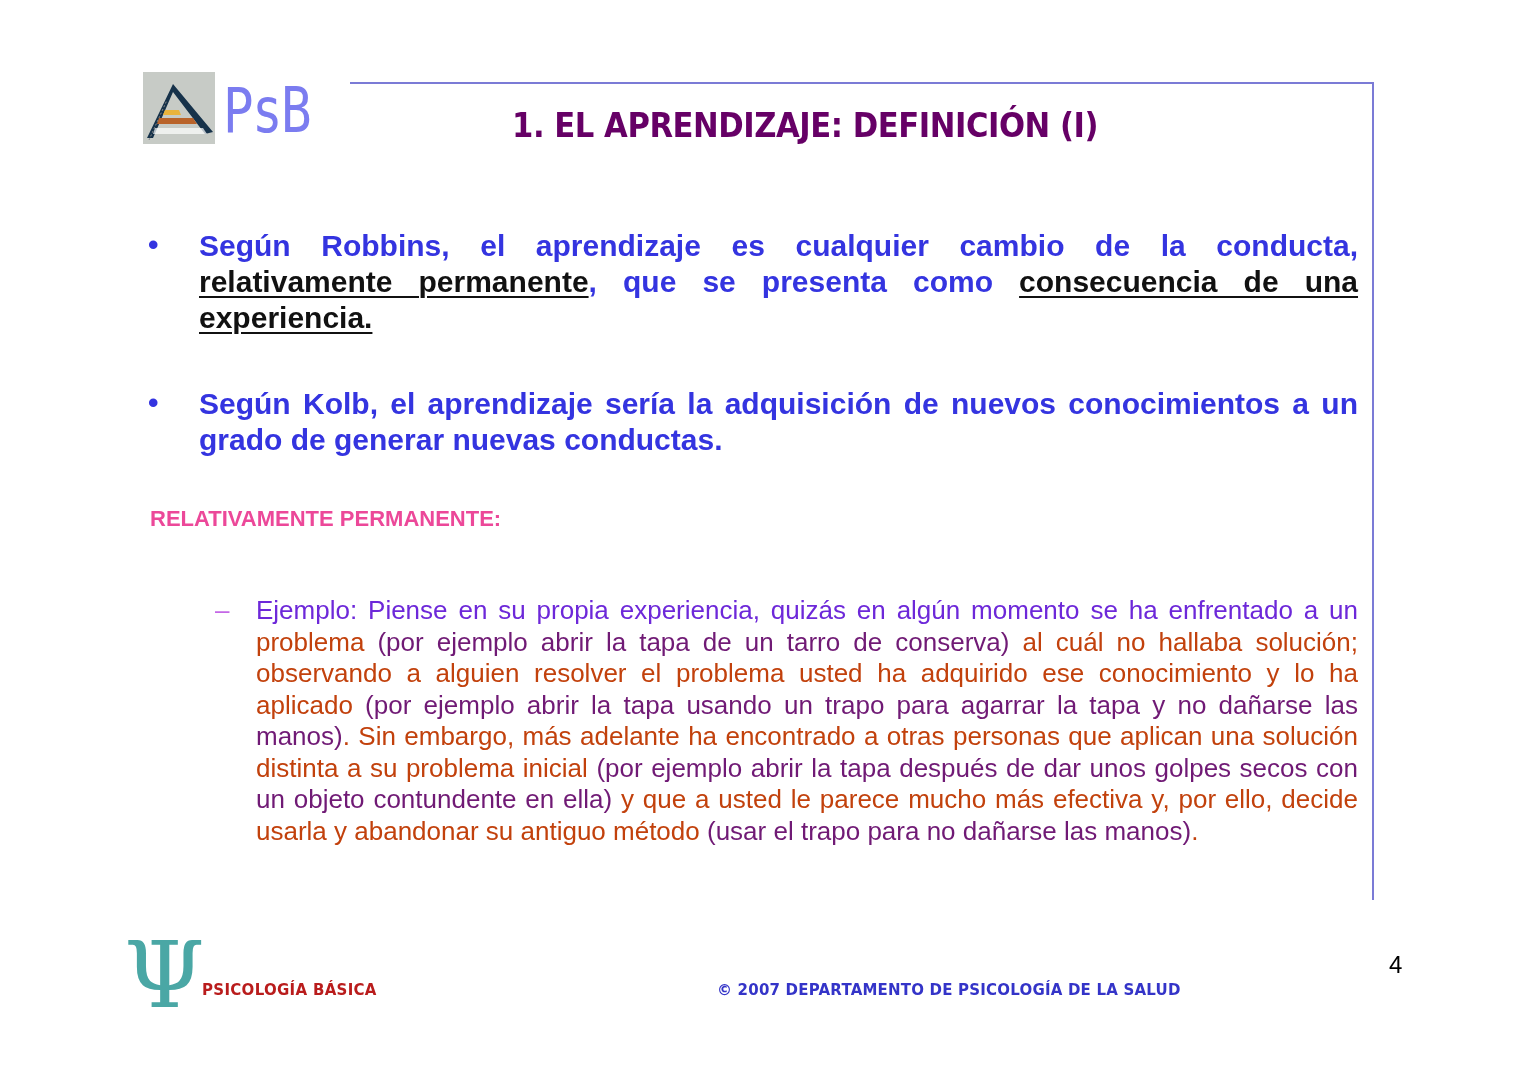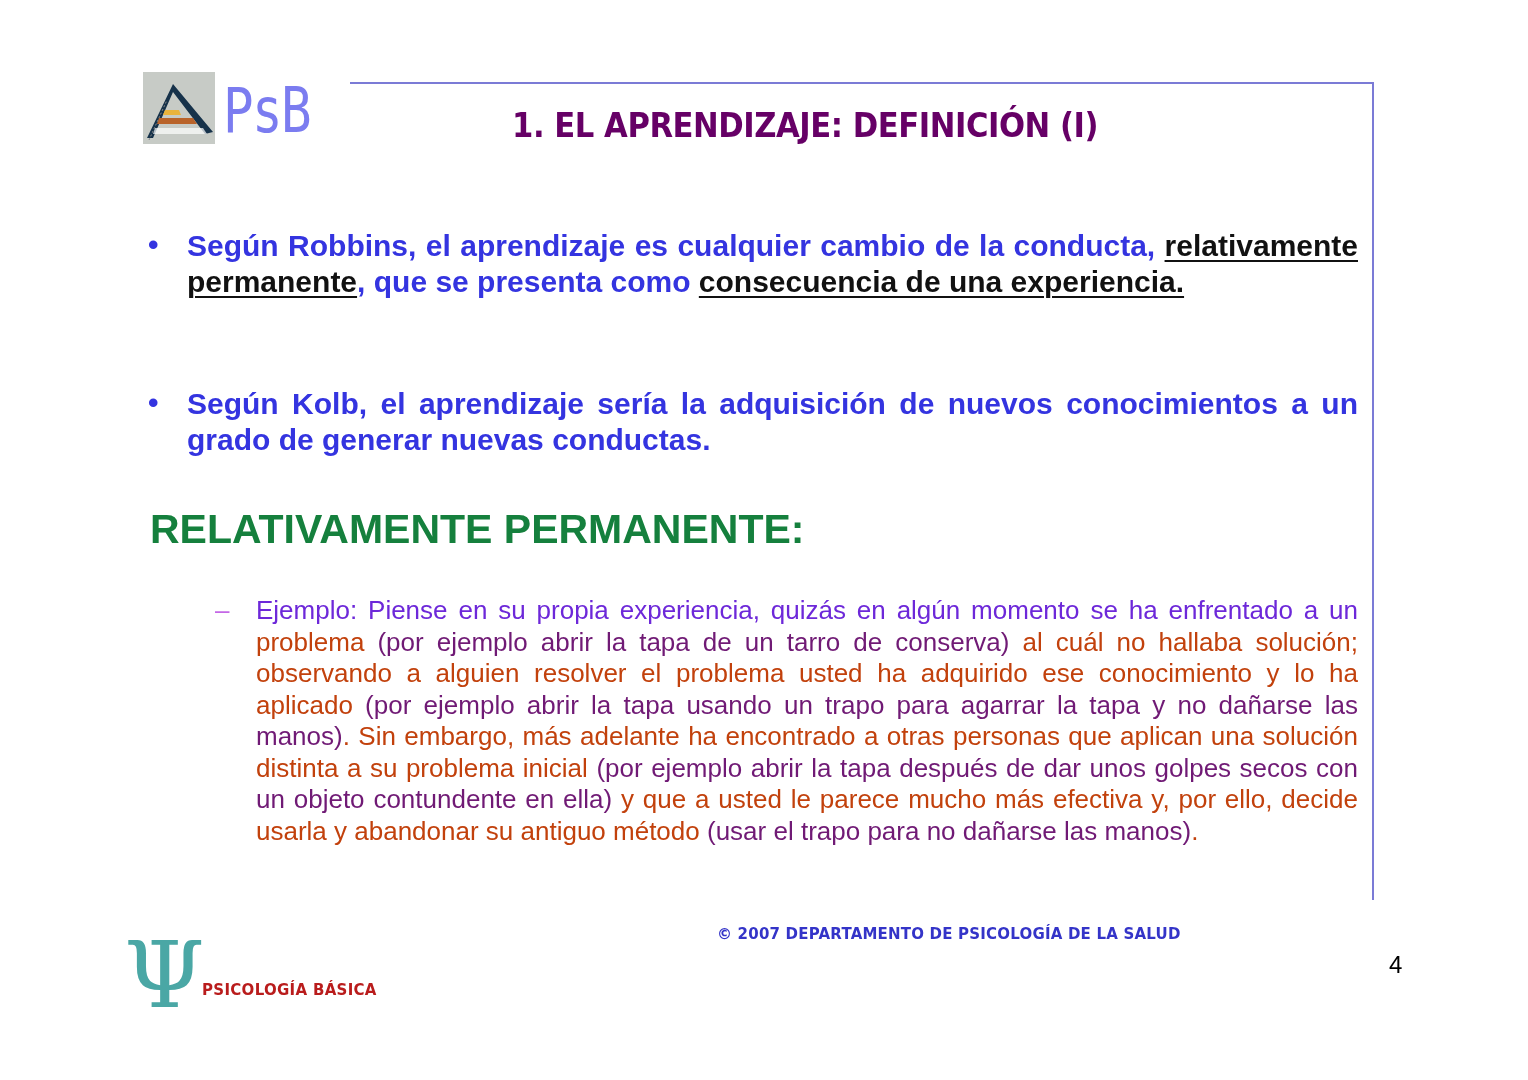--- a/index.html
+++ b/index.html
@@ -13,35 +13,35 @@
     .logo { position:absolute; left:143px; top:72px; width:200px; height:80px;padding-left:32px; }
     .logo-box { position:absolute; left:0; top:0; width:72px; height:72px; background:#c7cbc6; }
     .logo-text { position:absolute; left:80px; top:6px; font-family:"DejaVu Sans Mono", monospace;
       font-size:62px; color:#7b7cf0; letter-spacing:-2px; line-height:66px; transform:scaleX(0.82); transform-origin:left top; }
 
     .title { position:absolute; left:512px; top:106px; font-family:"DejaVu Sans", sans-serif; font-weight:bold;
       font-size:33px; color:#660066; letter-spacing:-0.5px; white-space:nowrap; transform:scaleX(0.93); transform-origin:left top; }
 
     .bullet-block { position:absolute; left:148px; width:1210px; }
     .bullet-dot { position:absolute; left:0; top:0; font-size:30px; color:#3434e0; font-weight:bold; }
-    .bullet-text { margin-left:39px; font-weight:bold; font-size:30px; line-height:36px; color:#3434e0; text-align:justify; }
+    .bullet-text { margin-left:51px; font-weight:bold; font-size:30px; line-height:36px; color:#3434e0; text-align:justify; }
     .ul-black { color:#111; text-decoration:underline; text-decoration-thickness:2px; text-underline-offset:4px; }
 
-    .heading { position:absolute; left:150px; top:506px; font-weight:bold; font-size:41px; color:#15803d; white-space:nowrap; }
+    .heading { position:absolute; left:150px; top:506px; font-weight:bold; font-size:22px; color:#ec4899; white-space:nowrap; }
 
     .example { position:absolute; left:215px; top:595px; width:1143px; }
     .dash { position:absolute; left:0; top:0; font-size:26px; color:#c467e6; }
     .ex-text { margin-left:41px; font-size:26px; line-height:31.5px; text-align:justify; color:#000; }
     .c-light { color:#6d28d9; }
     .c-purple { color:#701a75; }
     .c-black { color:#c2410c; }
 
     .psi { position:absolute; left:124px; top:936px; font-family:"DejaVu Serif", serif; font-size:92px; color:#4aa7a5; line-height:80px; }
     .foot-left { position:absolute; left:202px; top:981px; font-family:"DejaVu Sans", sans-serif; font-weight:bold; font-size:15px; color:#b91c1c; letter-spacing:0.3px; }
-    .foot-center { position:absolute; left:717px; top:925px; font-family:"DejaVu Sans", sans-serif; font-weight:bold; font-size:15px; color:#3434c8; letter-spacing:0.2px; white-space:nowrap; }
+    .foot-center { position:absolute; left:717px; top:981px; font-family:"DejaVu Sans", sans-serif; font-weight:bold; font-size:15px; color:#3434c8; letter-spacing:0.2px; white-space:nowrap; }
     .page-num { position:absolute; left:1389px; top:951px; font-size:24px; color:#000; }
   </style>
 </head>
 <body>
 
 <div class="frame-top"></div>
 <div class="frame-right"></div>
 
 <div class="logo">
   <div class="logo-box">

